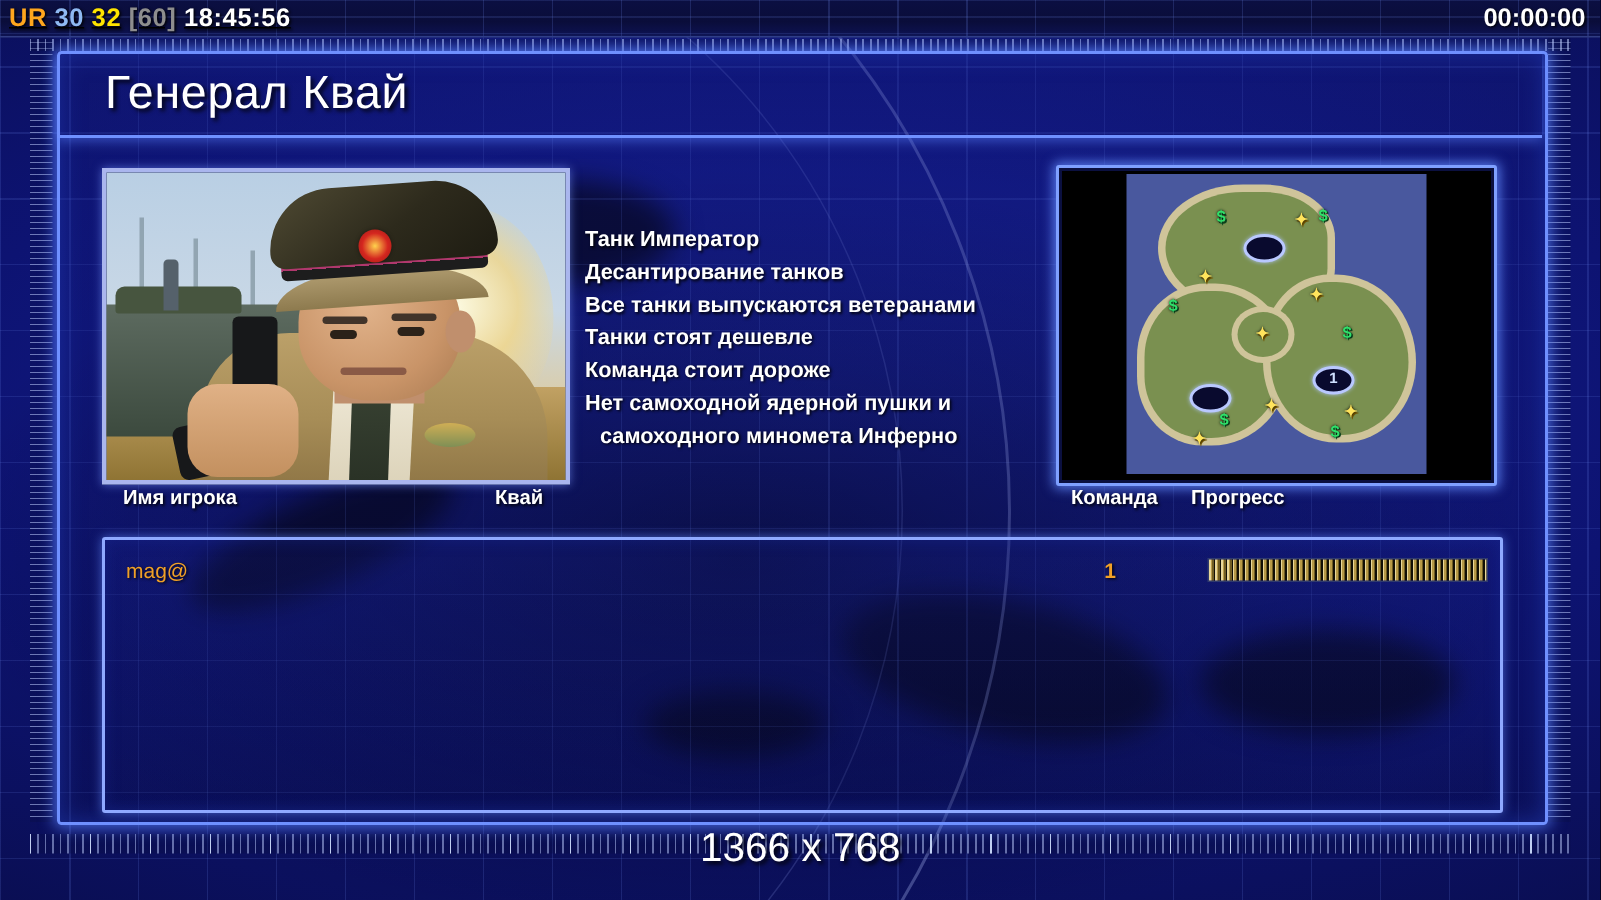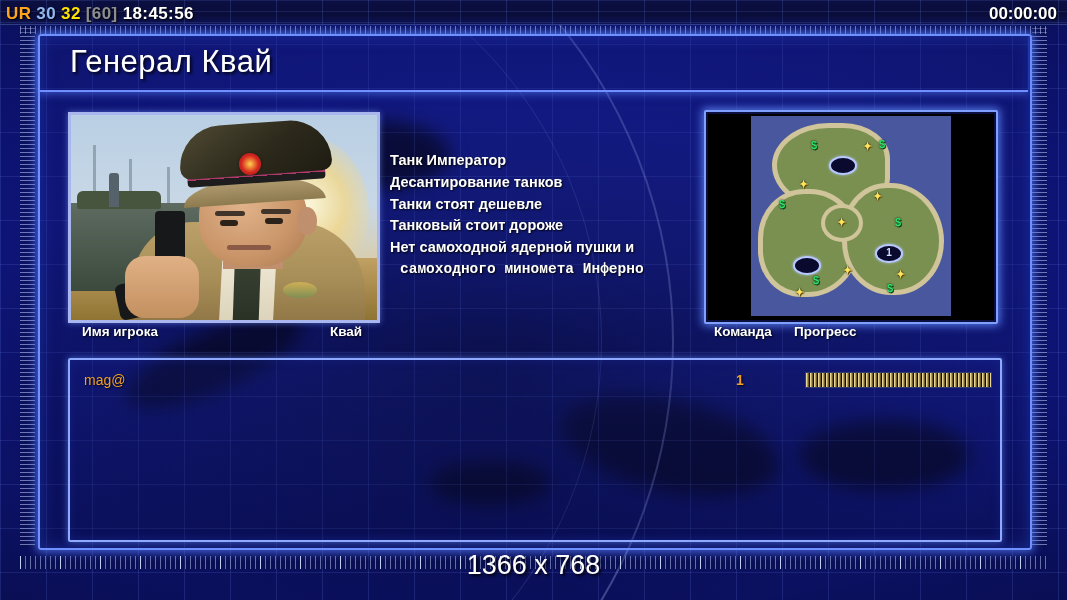--- a/index.html
+++ b/index.html
@@ -34,21 +34,21 @@
     background-image:repeating-linear-gradient(to right, rgba(190,205,255,.55) 0 1px, transparent 1px 5px);
     background-color:rgba(10,14,70,.35);}
   .ruler.horz.major{background-image:
       repeating-linear-gradient(to right, rgba(210,225,255,.85) 0 1px, transparent 1px 40px),
       repeating-linear-gradient(to right, rgba(190,205,255,.5) 0 1px, transparent 1px 5px);}
 
   
   #topbar{position:absolute;left:0;top:0;width:1067px;height:24px;
     background:linear-gradient(to bottom,#0b0f42 0%,#0a0d3a 60%,#0e1352 100%);
     border-bottom:1px solid rgba(120,150,255,.35);
-    display:flex;align-items:flex-end;overflow:hidden;}
+    display:flex;align-items:center;overflow:hidden;text-decoration:underline;}
   #topbar .tbgrid{position:absolute;inset:0;
     background-image:
       repeating-linear-gradient(to right, rgba(120,150,255,.18) 0 1px, transparent 1px 46px),
       repeating-linear-gradient(to bottom, rgba(120,150,255,.14) 0 1px, transparent 1px 11px);}
   .tb-left{position:relative;margin-left:6px;font-size:17px;font-weight:bold;letter-spacing:.4px;
     text-shadow:1px 1px 2px #000;white-space:nowrap;}
   .tb-left span{margin-right:5px;}
   .tb-right{position:absolute;right:10px;font-size:17px;font-weight:bold;color:#fff;
     text-shadow:1px 1px 2px #000;}
   .c-ur{color:#ffa61e;} .c-ping{color:#8fb9f2;} .c-fps{color:#ffe400;}
@@ -118,21 +118,21 @@
   .p-pistol:after{content:"";position:absolute;left:-38px;top:68px;width:62px;height:36px;background:#17181a;
     border-radius:6px;transform:rotate(-12deg);}
   .p-badge{position:absolute;left:212px;bottom:22px;width:34px;height:16px;border-radius:50%;
     background:linear-gradient(to bottom,#cfae55,#7f8f55);}
 
   
   .desc{position:absolute;left:322px;top:40px;width:340px;
     font-size:14.5px;font-weight:bold;color:#ffffff;line-height:1.50;
     text-shadow:1px 1px 2px rgba(0,0,0,.95);}
   .desc div{white-space:nowrap;}
-  .desc div.indent{padding-left:10px;font-family:Liberation Mono, monospace;}
+  .desc div.indent{padding-left:10px;}
 
   
   .map-frame{position:absolute;right:0;top:0;width:290px;height:210px;
     border:2px solid #7fa0ff;border-radius:2px;background:#000;
     box-shadow:0 0 8px 2px rgba(100,140,255,.8), inset 0 0 0 2px #0b1040;
     overflow:hidden;}
   .map-inner{position:absolute;left:50%;top:4px;transform:translateX(-50%);
     width:200px;height:200px;background:#49589e;overflow:hidden;}
   .isl{position:absolute;background:#7a9050;}
   .isl.a{left:26px;top:12px;width:108px;height:78px;border-radius:55% 45% 40% 60%;
@@ -234,22 +234,23 @@
       <div class="p-captop"></div>
       <div class="p-star"></div>
       <div class="p-pistol"></div>
       <div class="p-hand"></div>
       <div class="p-badge"></div>
     </div>
 
     <div class="desc">
       <div>Танк Император</div>
       <div>Десантирование танков</div>
+      <div>Все танки выпускаются ветеранами</div>
       <div>Танки стоят дешевле</div>
-      <div>Танковый стоит дороже</div>
+      <div>Команда стоит дороже</div>
       <div>Нет самоходной ядерной пушки и</div>
       <div class="indent">самоходного миномета Инферно</div>
     </div>
 
     <div class="map-frame">
       <div class="map-inner">
         <div class="isl a"></div>
           <div class="isl b"></div>
         <div class="isl c"></div>
           <div class="isl d"></div>

